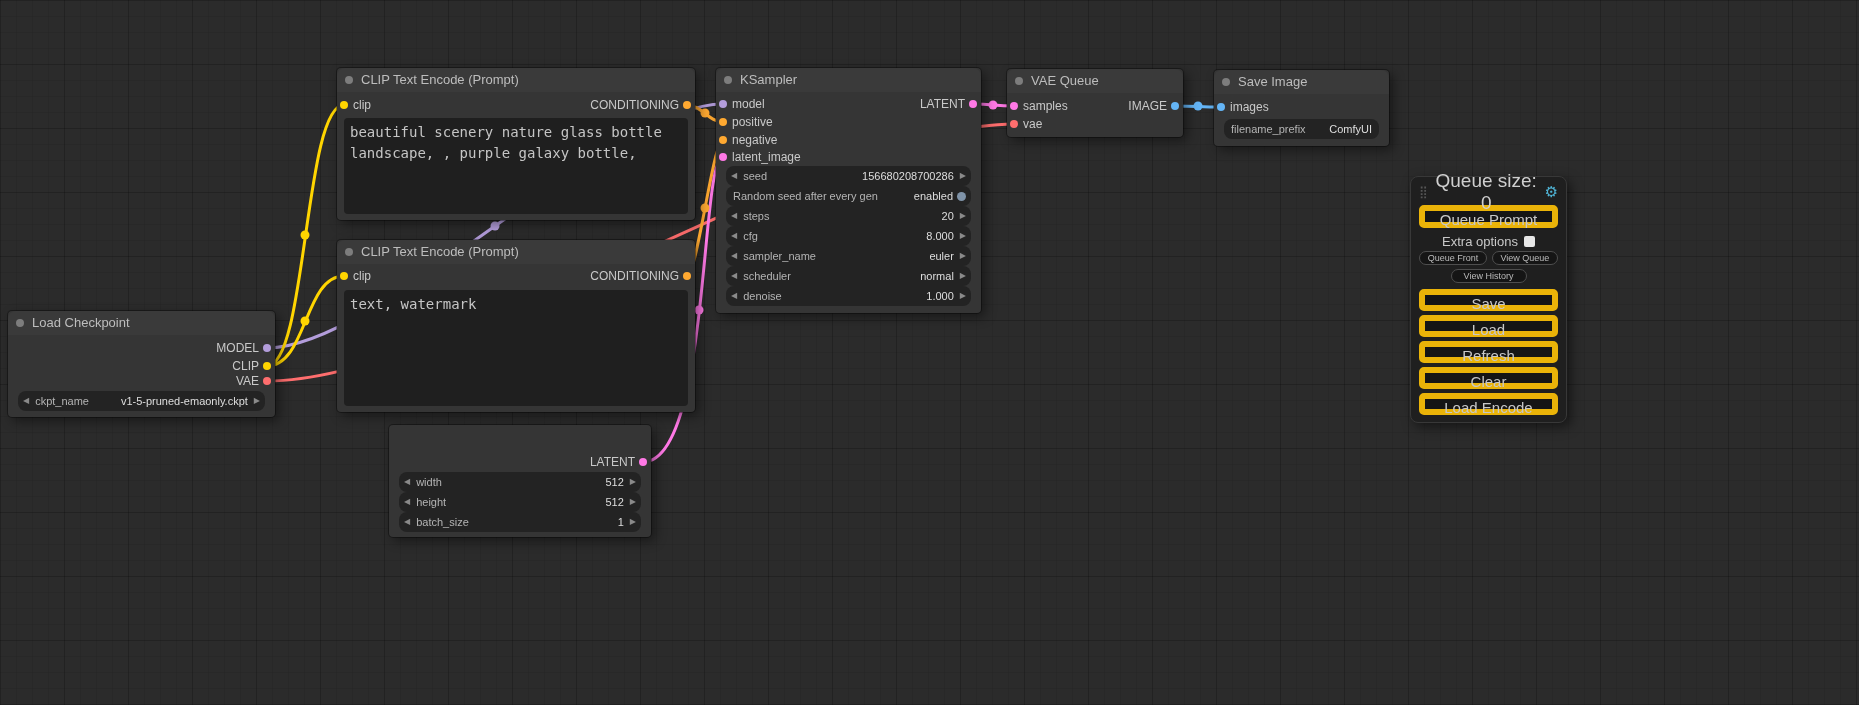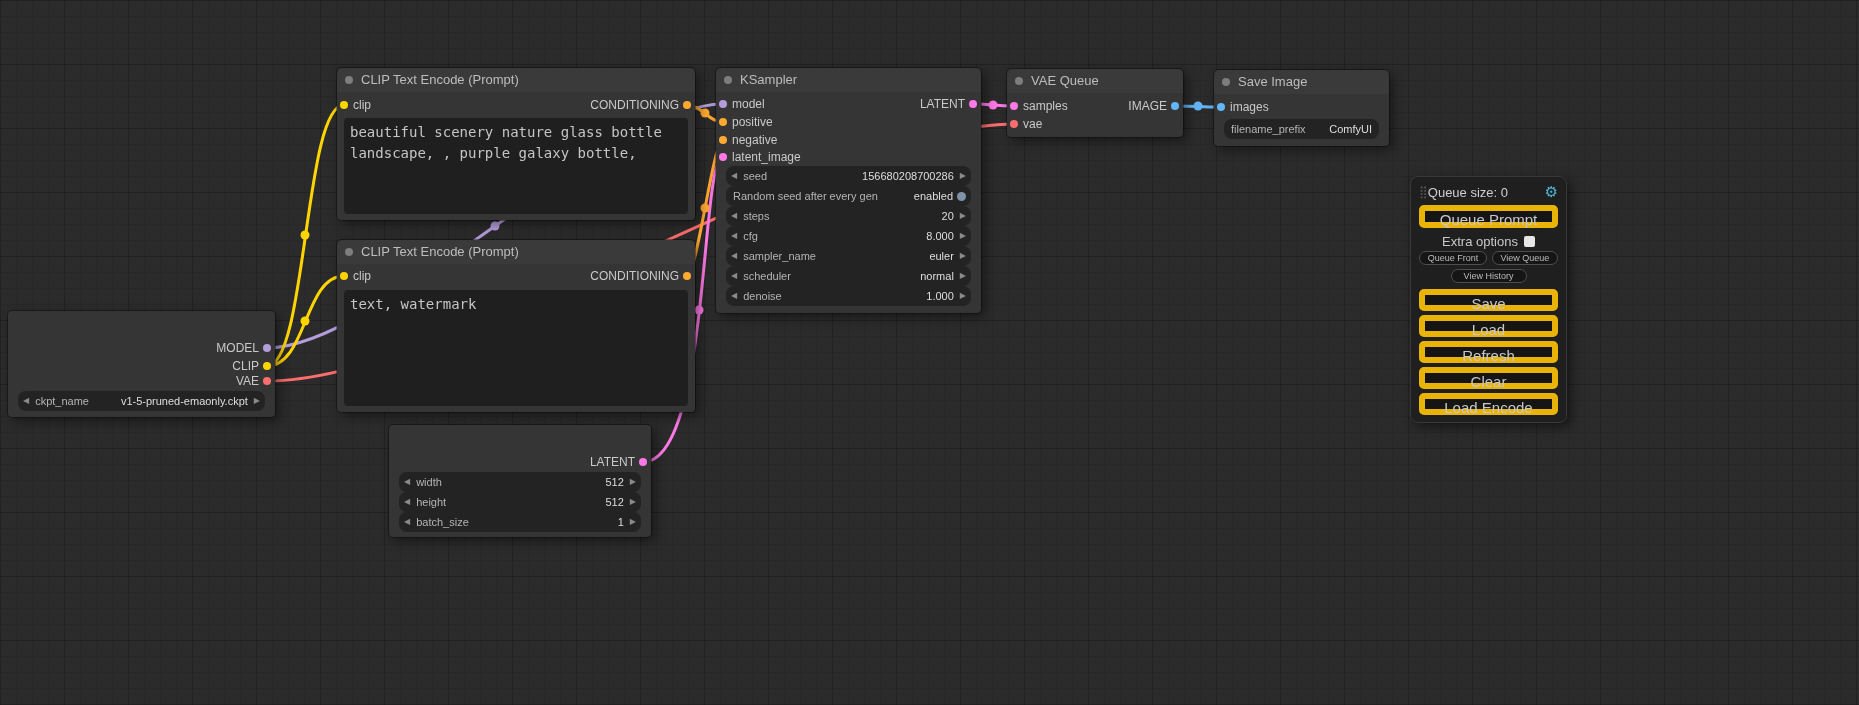--- a/index.html
+++ b/index.html
@@ -58,21 +58,21 @@
   }
 
   #menu{
     position:absolute;left:1410px;top:176px;width:157px;height:247px;z-index:3;
     background:#1f1f1f;border:1px solid #383838;border-radius:8px;
     box-sizing:border-box;padding:7px 8px;color:#c8c8c8;
     box-shadow:4px 4px 12px rgba(0,0,0,.5);
   }
   .menu-header{display:flex;align-items:center;height:16px;margin-bottom:5px;}
   .drag-handle{font-size:12px;color:#565656;flex:0 0 auto;cursor:grab;}
-  .queue-size{flex:1 1 auto;font-size:13px;color:#cfcfcf;}
+  .queue-size{flex:1 1 auto;text-align:center;font-size:19px;color:#cfcfcf;}
   .gear{flex:0 0 auto;font-size:15px;color:#4FB3D4;cursor:pointer;}
   .menu-btn{
     display:block;width:100%;height:22px;box-sizing:border-box;
     background:#151515;border:6px solid #eab308;border-radius:5px;
     color:#c8c8c8;font-size:15px;font-family:"Liberation Sans",sans-serif;
     text-align:center;line-height:18px;margin:0 0 4px;cursor:pointer;padding:0;
   }
   .menu-btn.big{height:23px;margin-bottom:0;}
   .extra-row{display:flex;align-items:center;justify-content:center;gap:6px;height:14px;margin:6px 0 3px;font-size:13px;}
   .checkbox{width:11px;height:11px;background:#e6e6e6;border-radius:2px;flex:0 0 auto;cursor:pointer;}
@@ -104,20 +104,24 @@
     <circle cx="305" cy="321" r="4.5" fill="#FFD500"></circle>
     <circle cx="640" cy="252" r="4.5" fill="#FF6E6E"></circle>
     <circle cx="705" cy="113" r="4.5" fill="#FFA931"></circle>
     <circle cx="705" cy="208" r="4.5" fill="#FFA931"></circle>
     <circle cx="699" cy="310" r="4.5" fill="#FF79E6"></circle>
     <circle cx="993" cy="105" r="4.5" fill="#FF79E6"></circle>
     <circle cx="1198" cy="106" r="4.5" fill="#64B5F6"></circle>
   </svg>
 
   <div class="node" style="left:8px;top:311px;width:267px;height:106px">
+    <div class="node-title">
+      <span class="collapse-dot"></span>
+      <span>Load Checkpoint</span>
+    </div>
     <div class="slot out" style="top:31px">
       <span>MODEL</span>
       <span class="dot" style="background:#B39DDB"></span>
     </div>
     <div class="slot out" style="top:49px">
       <span>CLIP</span>
       <span class="dot" style="background:#FFD500"></span>
     </div>
     <div class="slot out" style="top:64px">
       <span>VAE</span>

